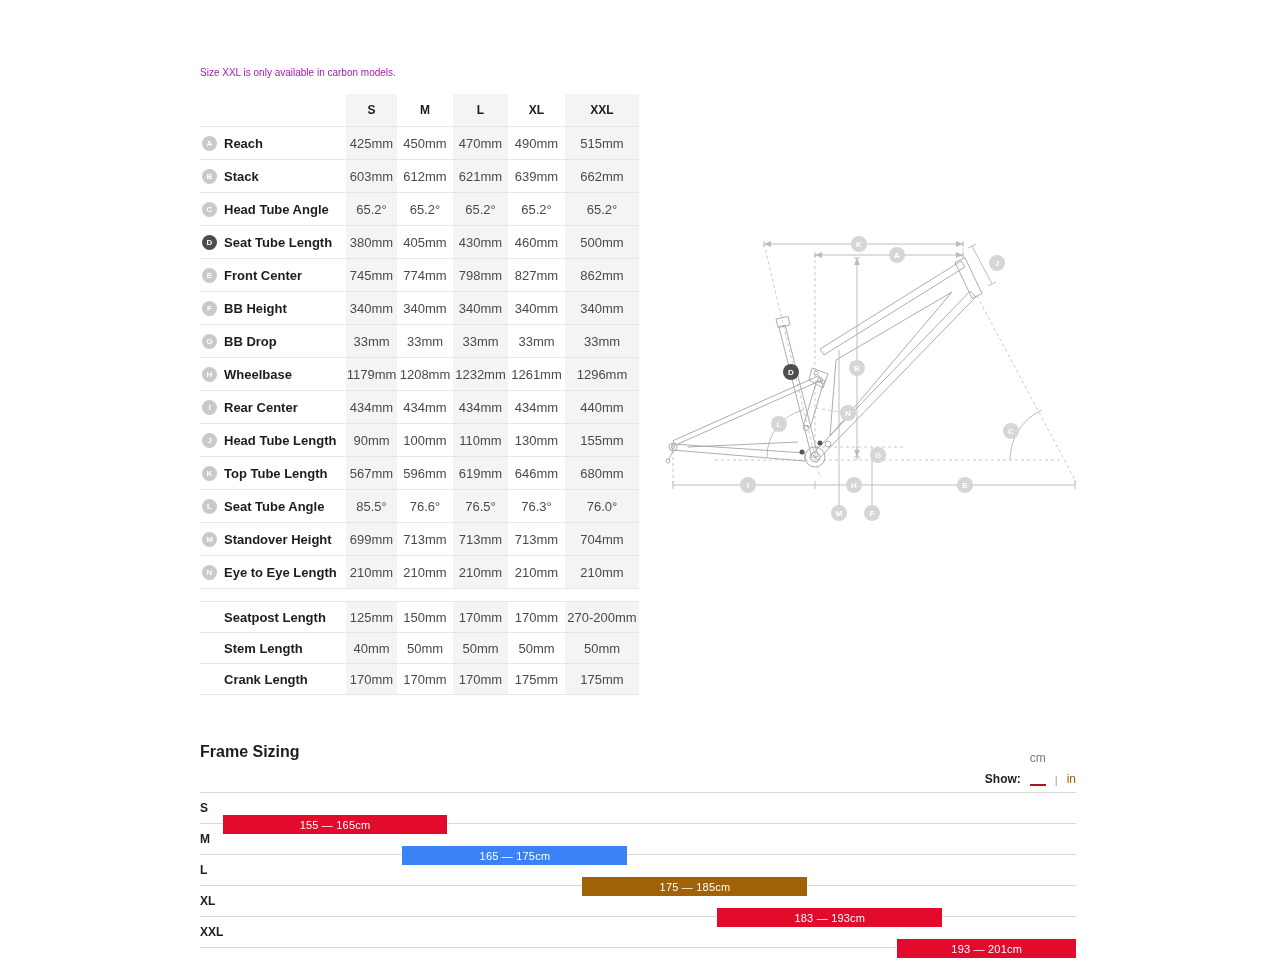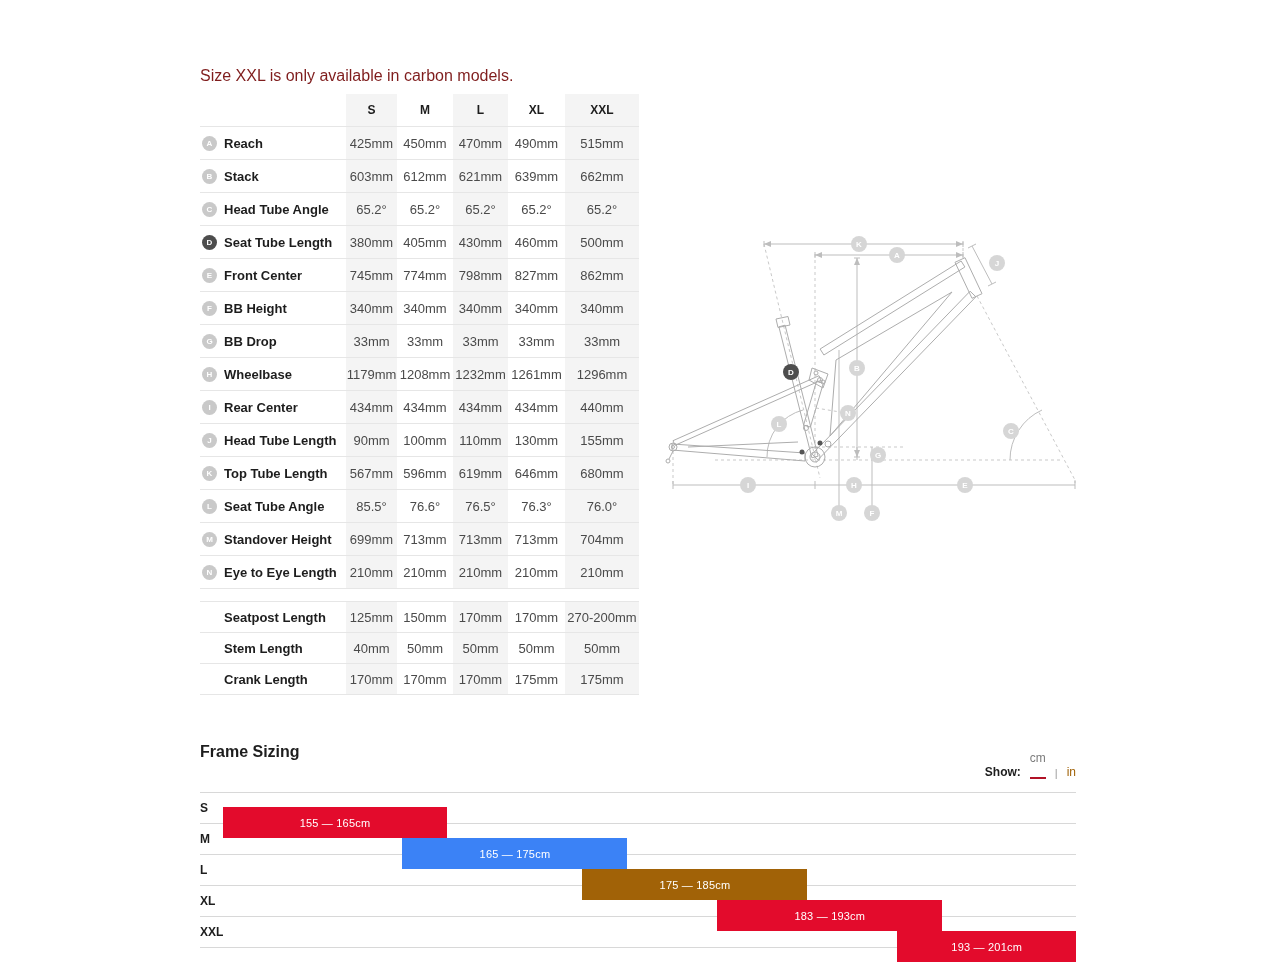--- a/index.html
+++ b/index.html
@@ -7,21 +7,21 @@
         font-family:"Liberation Sans",sans-serif;color:#1d1d1d;}
 
   
   .tabs{position:absolute;left:200px;top:8px;width:439px;height:47px;display:flex;}
   .tab{flex:1;display:flex;align-items:center;justify-content:center;
        font-size:12.5px;color:#24242a;letter-spacing:.3px;cursor:pointer;}
   .tab-high{background:#f5f5f5;margin-top:3px;}
   .tab-low{background:#fff;border-top:3px solid #b11226;}
 
   
-  .note{position:absolute;left:200px;top:67px;font-size:16px;color:#7f1d1d;}
+  .note{position:absolute;left:200px;top:67px;font-size:10px;color:#a21caf;}
 
   
   .geo-table{position:absolute;left:200px;top:94px;width:439px;}
   .comp-table{position:absolute;left:200px;top:601px;width:439px;border-top:1px solid #e6e6e6;}
   .g-row{display:flex;height:32px;border-bottom:1px solid #e6e6e6;}
   .comp-table .g-row{height:30px;}
   .g-cell{display:flex;align-items:center;justify-content:center;
           font-size:13px;color:#4a4a4a;}
   .c-label{width:146px;justify-content:flex-start;}
   .c-0{width:51px;} .c-1{width:56px;} .c-2{width:55px;} .c-3{width:57px;} .c-4{width:74px;}
@@ -43,29 +43,29 @@
   .diagram .arrow{fill:#bdbdbd;stroke:none;}
   .diagram .b-letter{fill:#fff;font-family:"Liberation Sans",sans-serif;font-size:8px;
                      font-weight:bold;text-anchor:middle;}
 
   
   .fs-title{position:absolute;left:200px;top:743px;font-size:16px;font-weight:bold;color:#1d1d1d;}
   .show-toggle{position:absolute;right:208px;top:751px;font-size:12px;display:flex;
                align-items:flex-end;gap:9px;color:#1d1d1d;}
   .show-label{font-weight:bold;}
   .unit{cursor:pointer;color:#a16207;}
-  .unit.active{color:#7b7b7b;border-bottom:2px solid #b11226;padding-bottom:12px;cursor:default;}
+  .unit.active{color:#7b7b7b;border-bottom:2px solid #b11226;padding-bottom:19px;cursor:default;}
   .unit-sep{color:#9a9a9a;font-size:11px;}
 
   
   .sizing-chart{position:absolute;left:200px;top:792px;width:876px;border-top:1px solid #d8d8d8;}
   .s-row{position:relative;height:30px;border-bottom:1px solid #d8d8d8;}
   .s-label{position:absolute;left:0;top:0;height:100%;display:flex;align-items:center;
            font-size:12px;font-weight:bold;color:#1d1d1d;}
-  .s-bar{position:absolute;top:14px;height:31px;display:flex;align-items:center;
+  .s-bar{position:absolute;top:22px;height:19px;display:flex;align-items:center;
          justify-content:center;color:#fff;font-size:11px;letter-spacing:.2px;}
 </style>
 </head>
 <body>
 
 <div id="page">
 
 
   <div class="note">Size XXL is only available in carbon models.</div>
 

